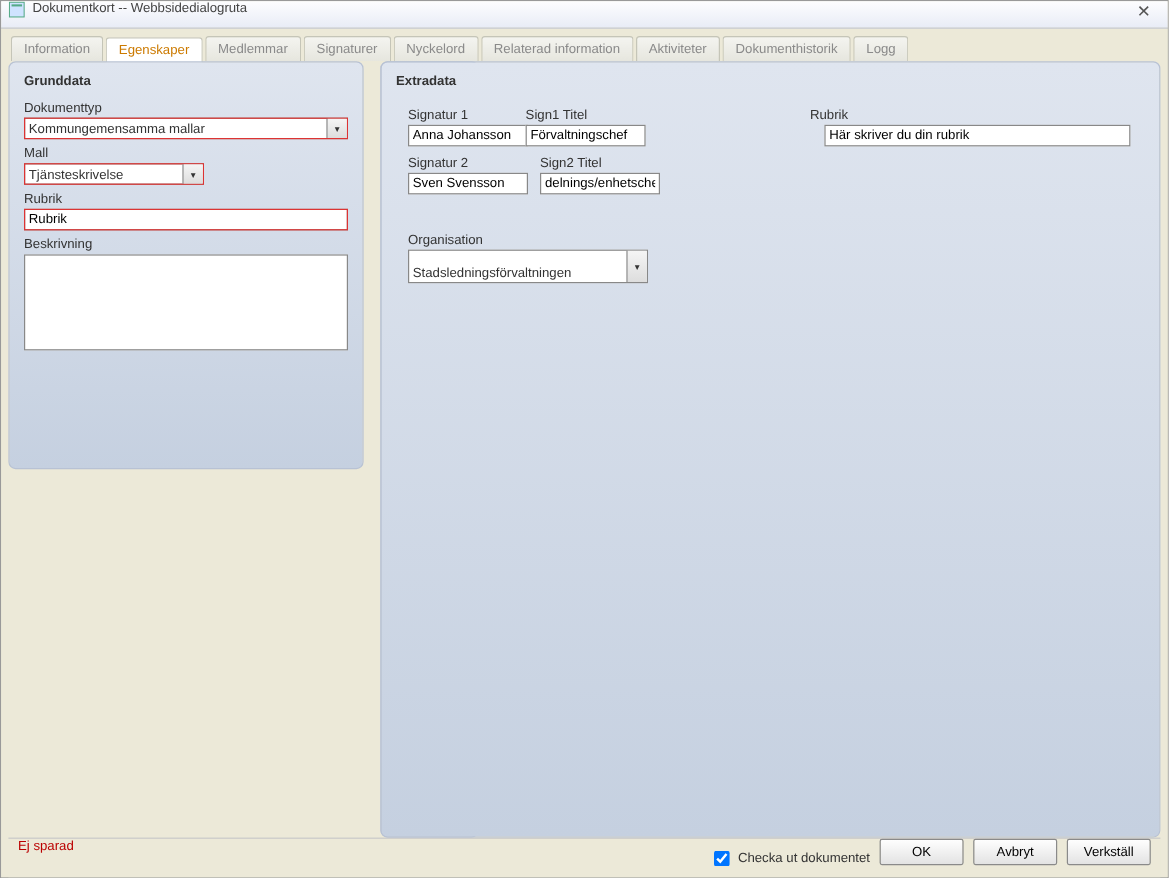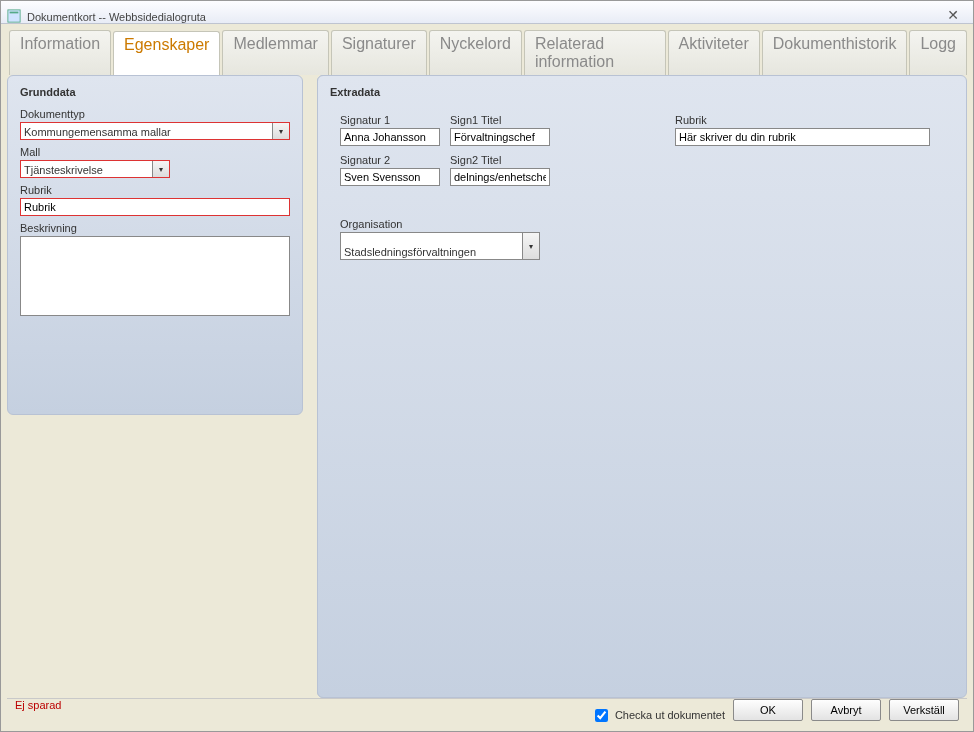--- a/index.html
+++ b/index.html
@@ -1,23 +1,23 @@
 <!DOCTYPE html>
 <html><head>
 <meta charset="utf-8">
 <style>
 html,body{margin:0;padding:0;font-family:Tahoma,Arial,sans-serif;font-size:11px;color:#333;background:#fff}
 .window{width:974px;height:732px;position:relative;background:#ece9d8;border:1px solid #999;box-sizing:border-box;display:flex;flex-direction:column}
-.titlebar{height:22px;background:linear-gradient(#fdfdff,#e8ecf6);display:flex;align-items:flex-end;padding:0 6px;font-size:11px;color:#444;border-bottom:1px solid #bfc4d0}
+.titlebar{height:22px;background:linear-gradient(#fdfdff,#e8ecf6);display:flex;align-items:flex-start;padding:0 6px;font-size:11px;color:#444;border-bottom:1px solid #bfc4d0}
 .titlebar .icon{width:14px;height:14px;margin-right:6px}
 .titlebar .spacer{flex:1}
 .titlebar .close{font-size:14px;color:#555;padding:0 8px}
 .body-area{flex:1;background:#ece9d8;padding:6px 6px 0 6px;display:flex;flex-direction:column;min-height:0}
 .tabstrip{display:flex;gap:2px;padding-left:2px}
-.tab{padding:4px 10px;font-size:16px;color:#8a8a8a;background:linear-gradient(#f4f4f0,#e6e6de);border:1px solid #c5c5b8;border-bottom:none;border-radius:3px 3px 0 0;cursor:default}
+.tab{padding:4px 10px;font-size:11px;color:#8a8a8a;background:linear-gradient(#f4f4f0,#e6e6de);border:1px solid #c5c5b8;border-bottom:none;border-radius:3px 3px 0 0;cursor:default}
 .tab.active{color:#cc7a00;background:#fff;border-color:#c5c5b8;position:relative;top:1px}
 .content{flex:1;display:flex;gap:10px;min-height:0}
 .col-left{width:300px;display:flex;flex-direction:row;gap:14px}
 .col-right{flex:1;display:flex;flex-direction:column}
 .panel{background:linear-gradient(180deg,#dfe5ef 0%,#c5d0e0 100%);border:1px solid #b8c2d4;border-radius:6px;padding:10px 12px 14px;position:relative}
 .panel-title{font-weight:bold;font-size:11px;margin-bottom:10px}
 .panel.grund{height:340px;box-sizing:border-box}
 .panel.tillagg{flex:1}
 .panel.extra{flex:1}
 .field-label{font-size:11px;margin-top:6px;margin-bottom:2px}
@@ -105,38 +105,38 @@
         <div class="panel extra">
           <div class="panel-title">Extradata</div>
 
           <div class="extra-grid">
 
             <div class="fld" style="left:10px;top:8px">
               <div class="l">Signatur 1</div>
               <input class="in" value="Anna Johansson" style="">
             </div>
 
-            <div class="fld" style="left:120px;top:8px">
+            <div class="fld" style="left:108px;top:8px">
               <div class="l">Sign1 Titel</div>
               <input class="in" value="Förvaltningschef" style="">
             </div>
 
             <div class="fld" style="left:10px;top:48px">
               <div class="l">Signatur 2</div>
               <input class="in" value="Sven Svensson" style="">
             </div>
 
             <div class="fld" style="left:120px;top:48px">
               <div class="l">Sign2 Titel</div>
               <input class="in" value="delnings/enhetschef" style="">
             </div>
 
             <div class="fld" style="left:345px;top:8px">
               <div class="l">Rubrik</div>
-              <input class="in" style="width: 255px;" value="Här skriver du din rubrik">
+              <input class="in" style="width: 255px; margin-left: 12px;" value="Här skriver du din rubrik">
             </div>
 
             <div class="fld" style="left:10px;top:112px">
               <div class="l">Organisation</div>
               <div class="sel">
                 <span>Stadsledningsförvaltningen</span>
                 <div class="drop-btn">▾</div>
               </div>
             </div>
 

